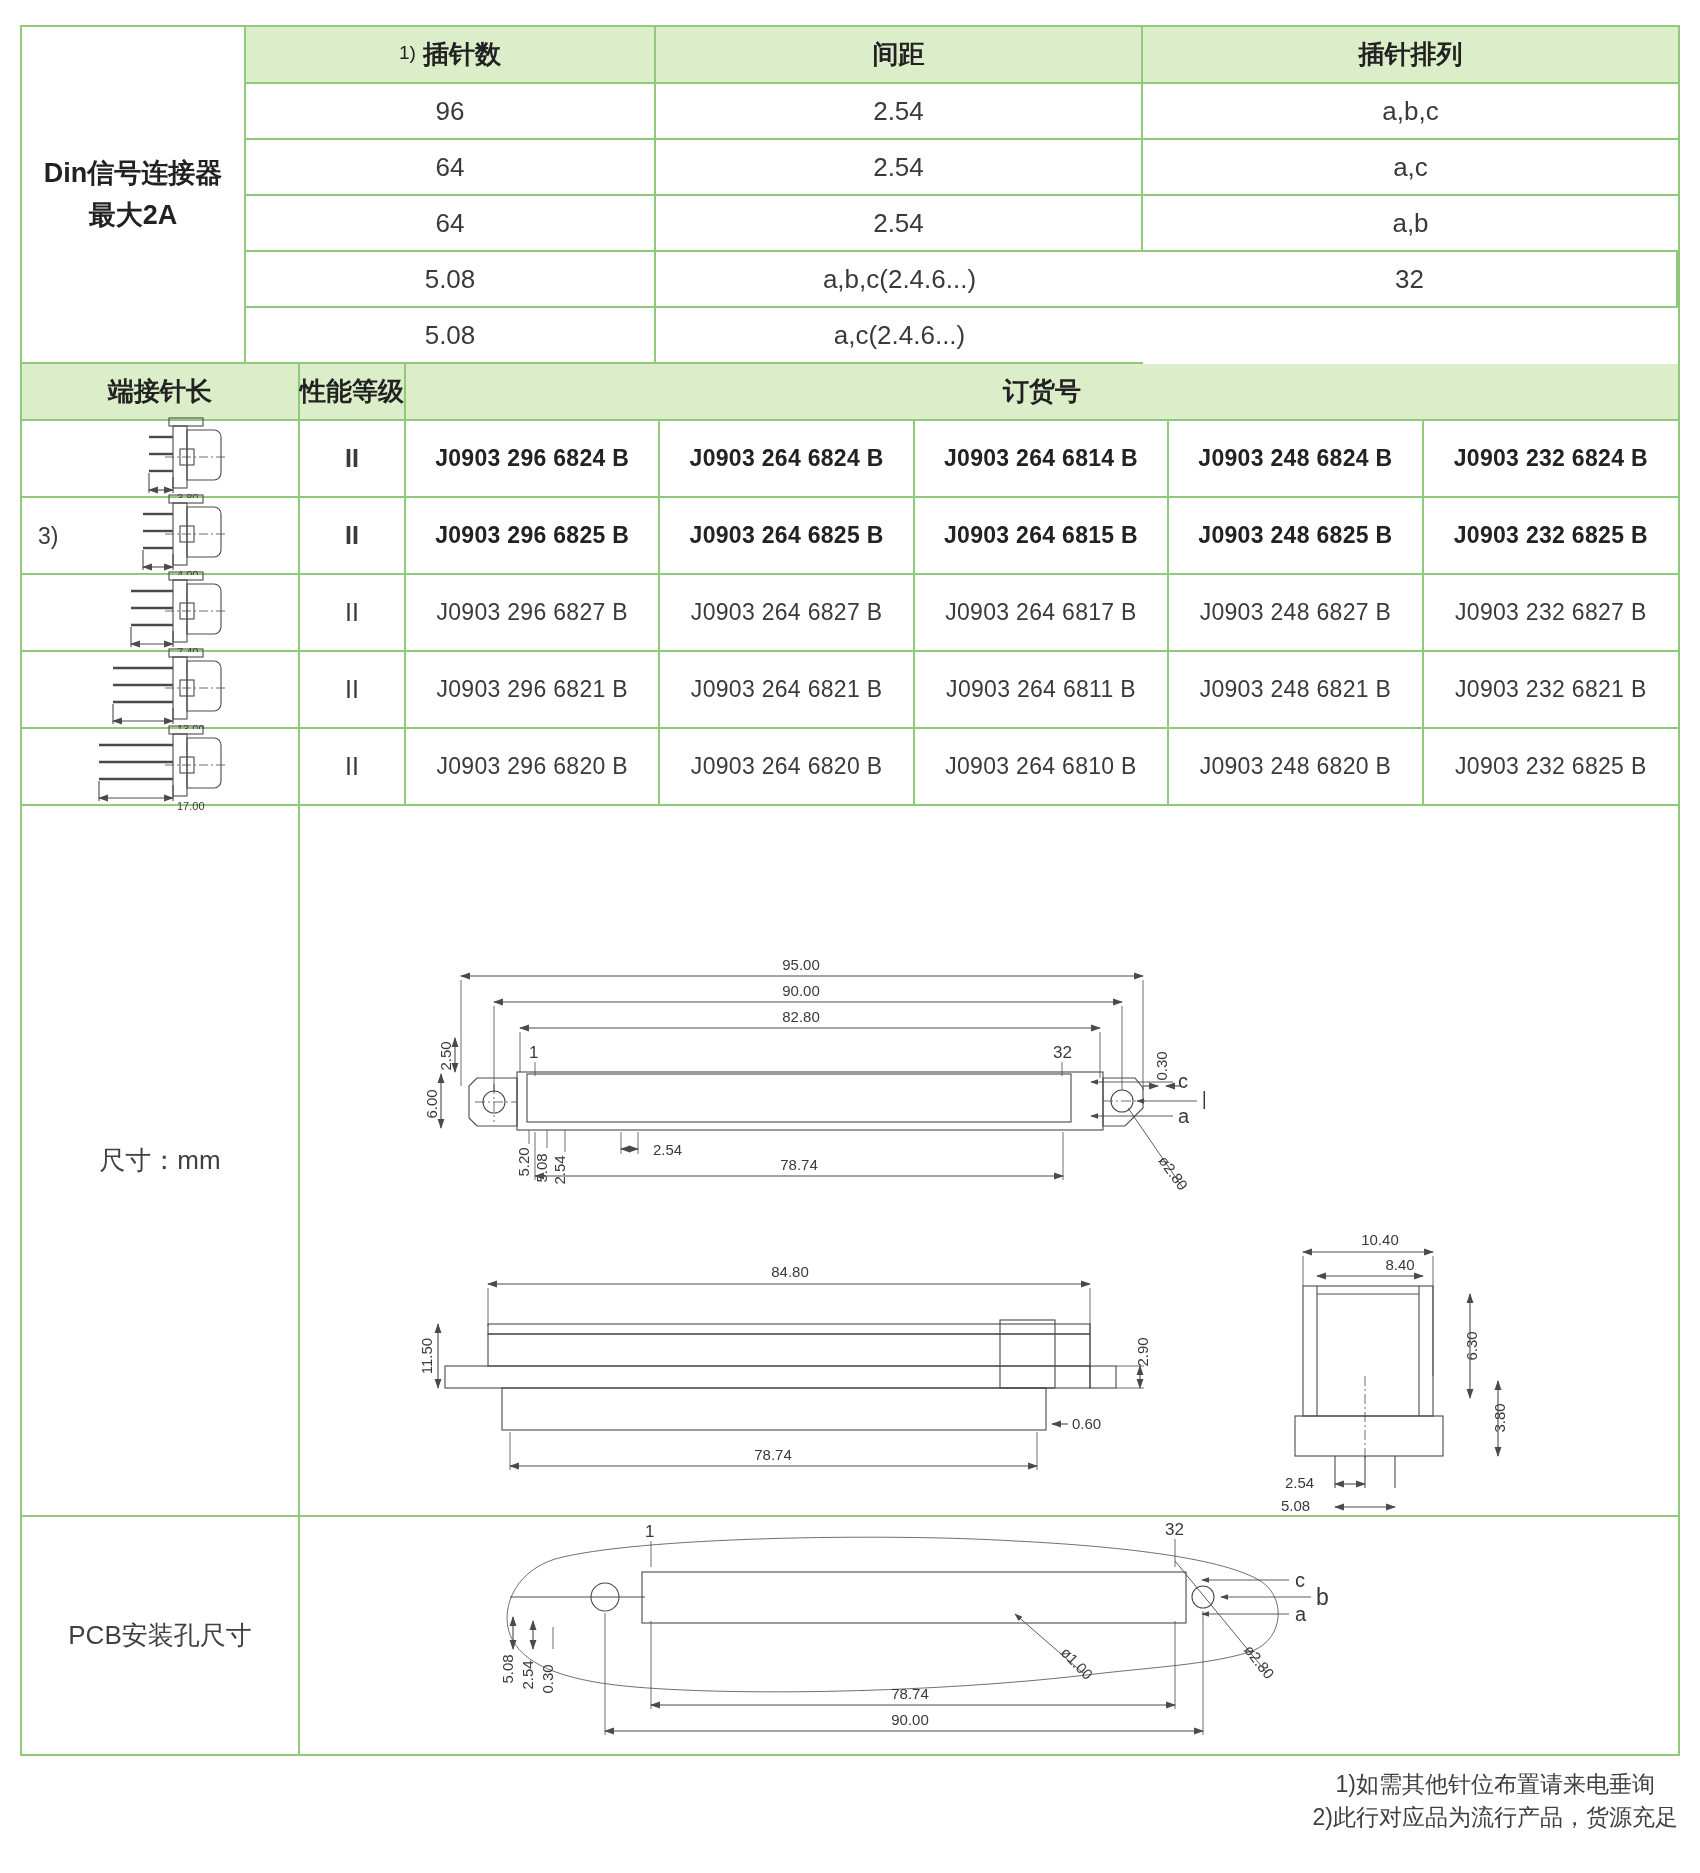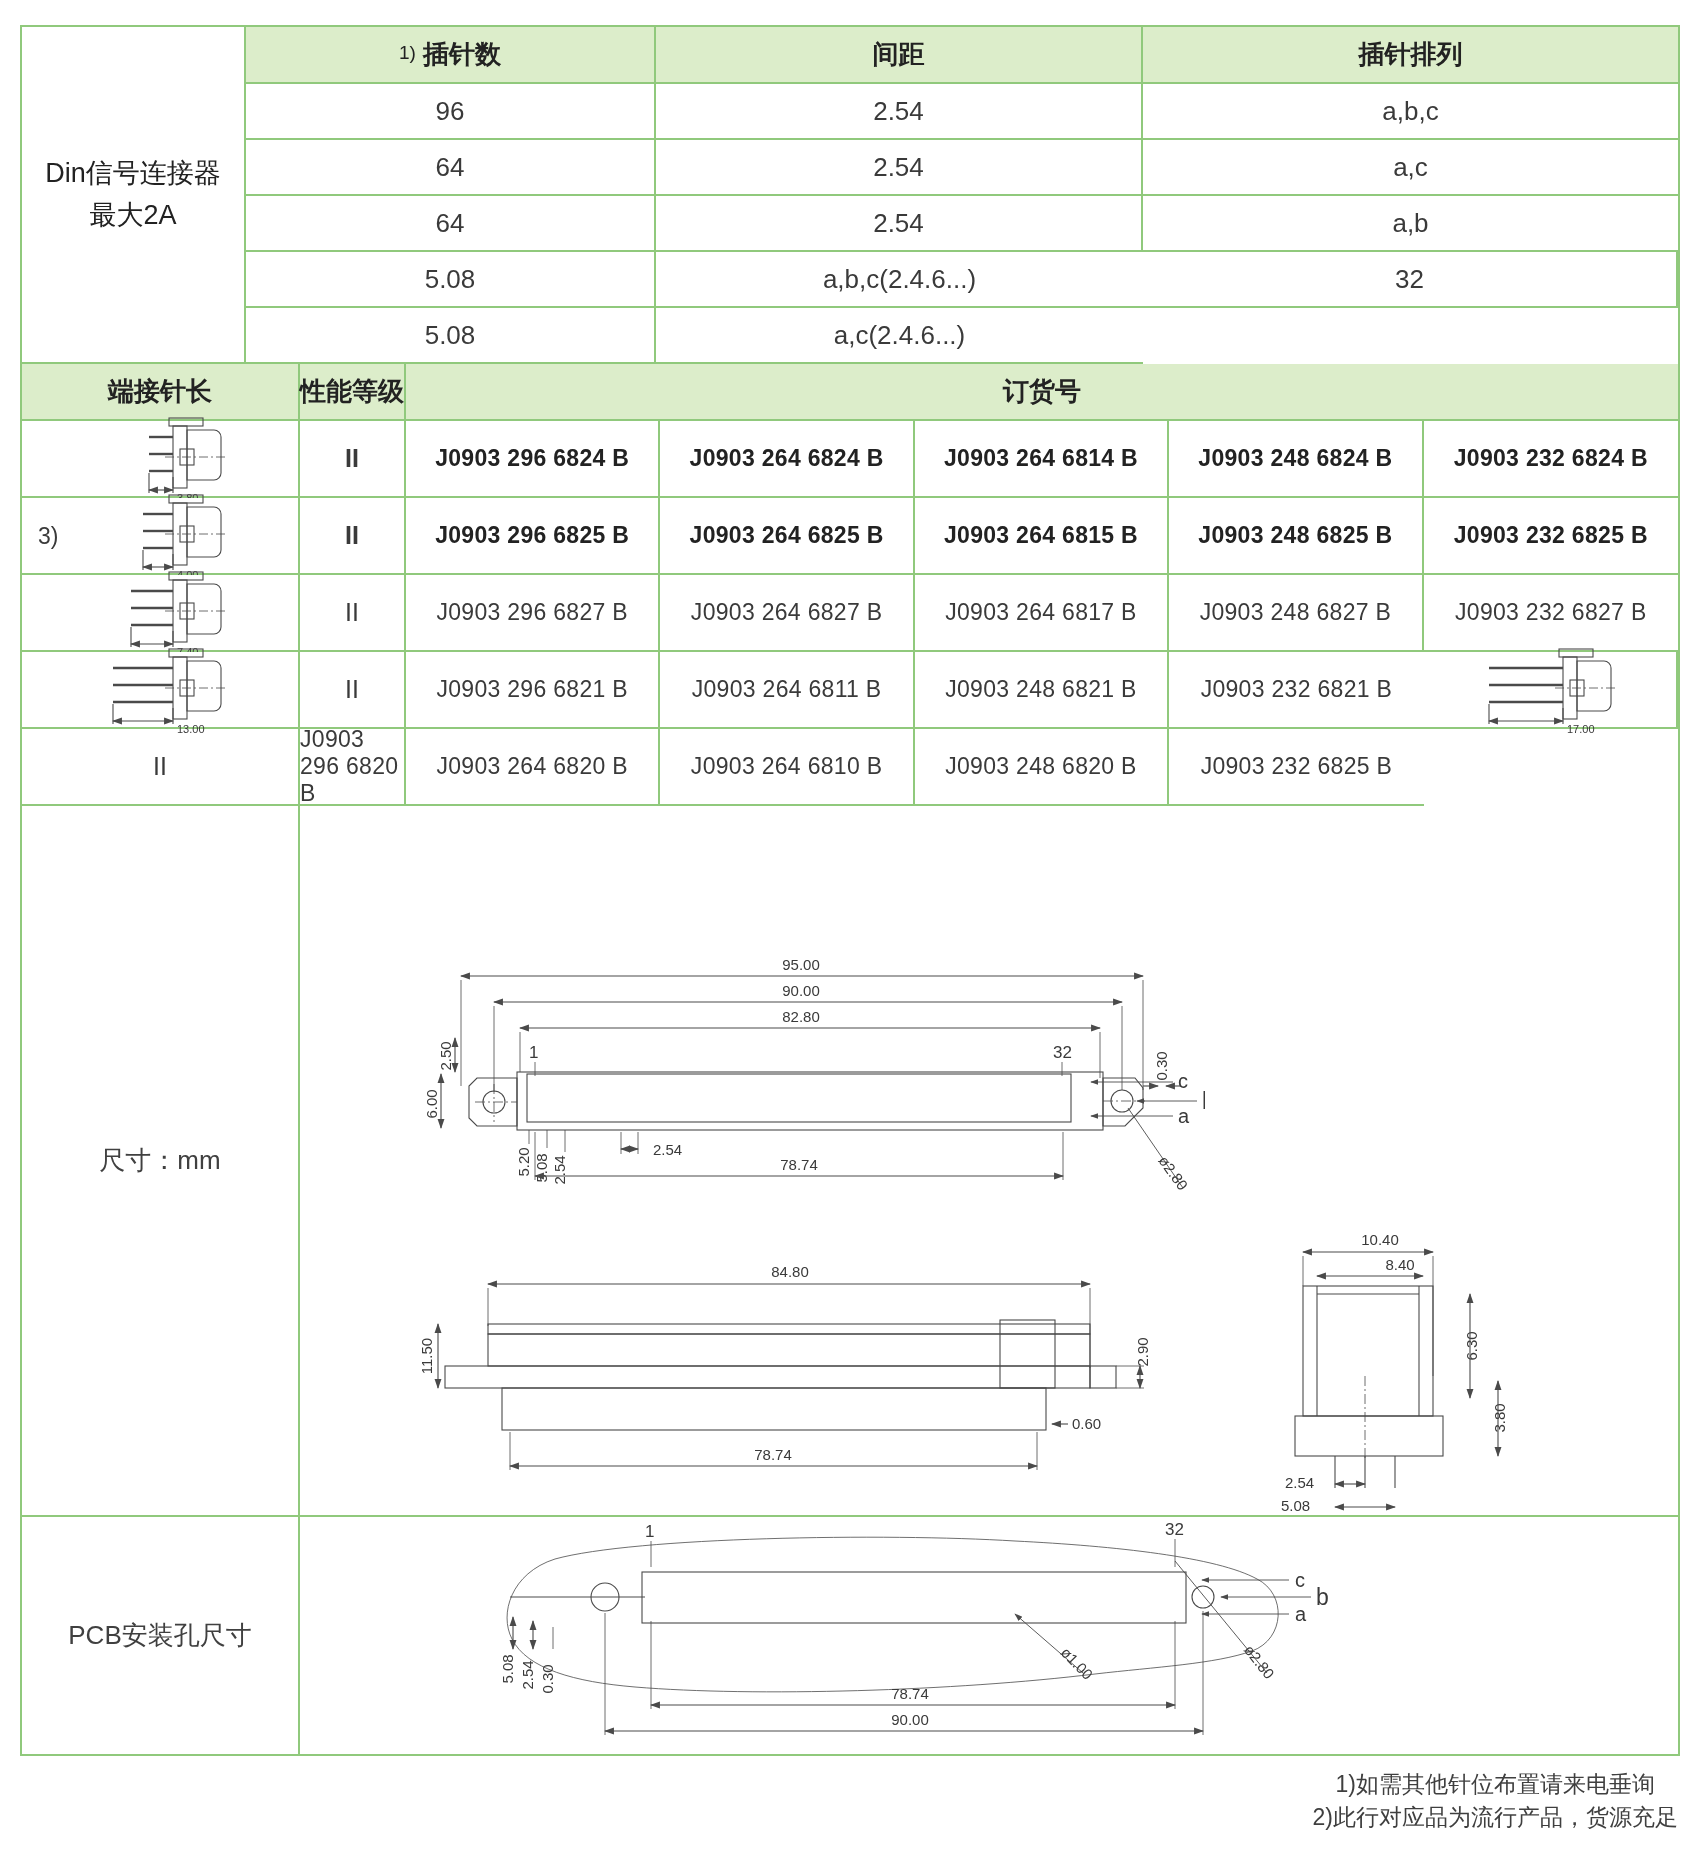--- a/index.html
+++ b/index.html
@@ -26,21 +26,21 @@
   }
   .cell.lc{border-right:none;}
   .cell.bb0{border-bottom:none;}
   .head{background:var(--gf);font-weight:700;font-size:26px;color:#222;}
   .sup{font-size:19px;font-weight:400;margin-right:7px;position:relative;top:-2px;}
 
   
   .spec-table{display:grid;grid-template-columns:224px 410px 487px 1fr;
               grid-template-rows:57px repeat(5,56px);}
   .spec-label{grid-row:1/7;grid-column:1;flex-direction:column;
-              font-weight:400;font-size:27px;color:#222;line-height:1.55;background:#fff;}
+              font-weight:700;font-size:27px;color:#222;line-height:1.55;background:#fff;}
   .spec-table .val{font-size:26px;text-align:right;}
 
   
   .order-table{display:grid;grid-template-columns:278px 106px repeat(5,1fr);
                grid-template-rows:57px repeat(5,77px);}
   .order-head-span{grid-column:3/8;}
   .icon-cell{position:relative;}
   .note{position:absolute;left:16px;top:50%;transform:translateY(-50%);font-size:23px;color:#3a3a3a;}
   .grade{font-size:25px;}
   .grade.b{font-weight:700;}
@@ -223,20 +223,21 @@
           <line class="pin" x1="28" y1="41" x2="88" y2="41"></line>
           <line class="pin" x1="28" y1="58" x2="88" y2="58"></line>
         <line x1="28" y1="60" x2="28" y2="80" class="thin"></line>
           <line x1="88" y1="64" x2="88" y2="80" class="thin"></line>
         <line x1="28" y1="77" x2="88" y2="77" marker-start="url(#arr)" marker-end="url(#arr)"></line>
         <text class="ict" x="92" y="89">13.00</text>
       </svg>
     </div>
     <div class="cell grade">II</div>
     <div class="cell part">J0903 296 6821 B</div>
+    <div class="cell part">J0903 264 6821 B</div>
     <div class="cell part">J0903 264 6811 B</div>
     <div class="cell part">J0903 248 6821 B</div>
     <div class="cell part lc">J0903 232 6821 B</div>
 
     <div class="cell icon-cell">
       <svg class="ic" width="150" height="92" viewBox="0 0 150 92">
         <rect x="84" y="5" width="34" height="8"></rect>
           <rect x="88" y="13" width="14" height="62"></rect>
         <path d="M102,17 h27 a7 7 0 0 1 7 7 v36 a7 7 0 0 1 -7 7 h-27 z"></path>
           <rect x="95" y="36" width="14" height="16"></rect>

